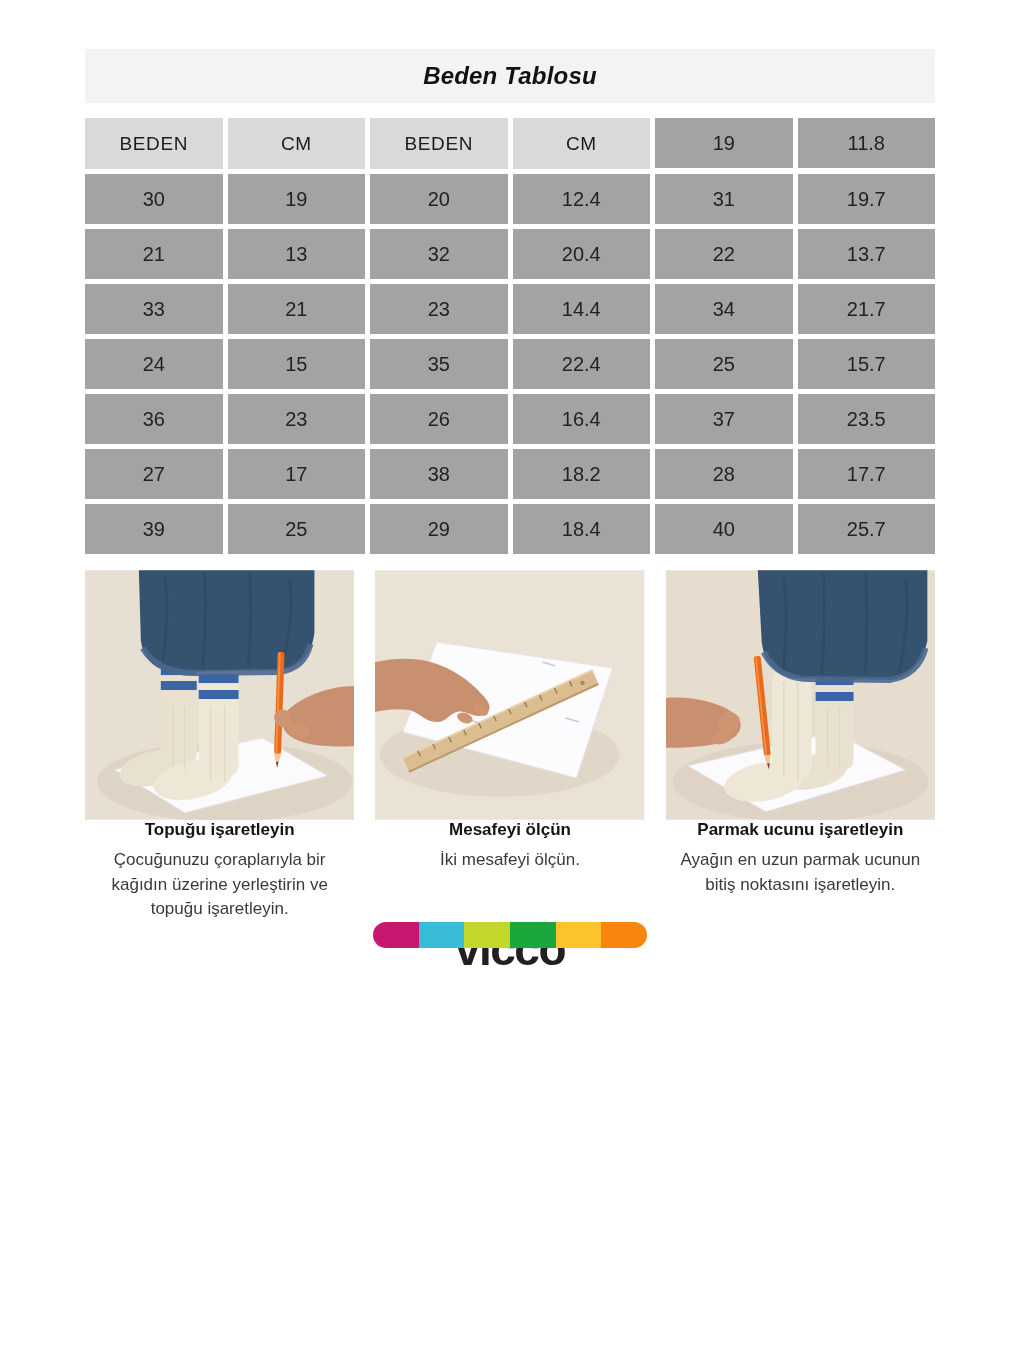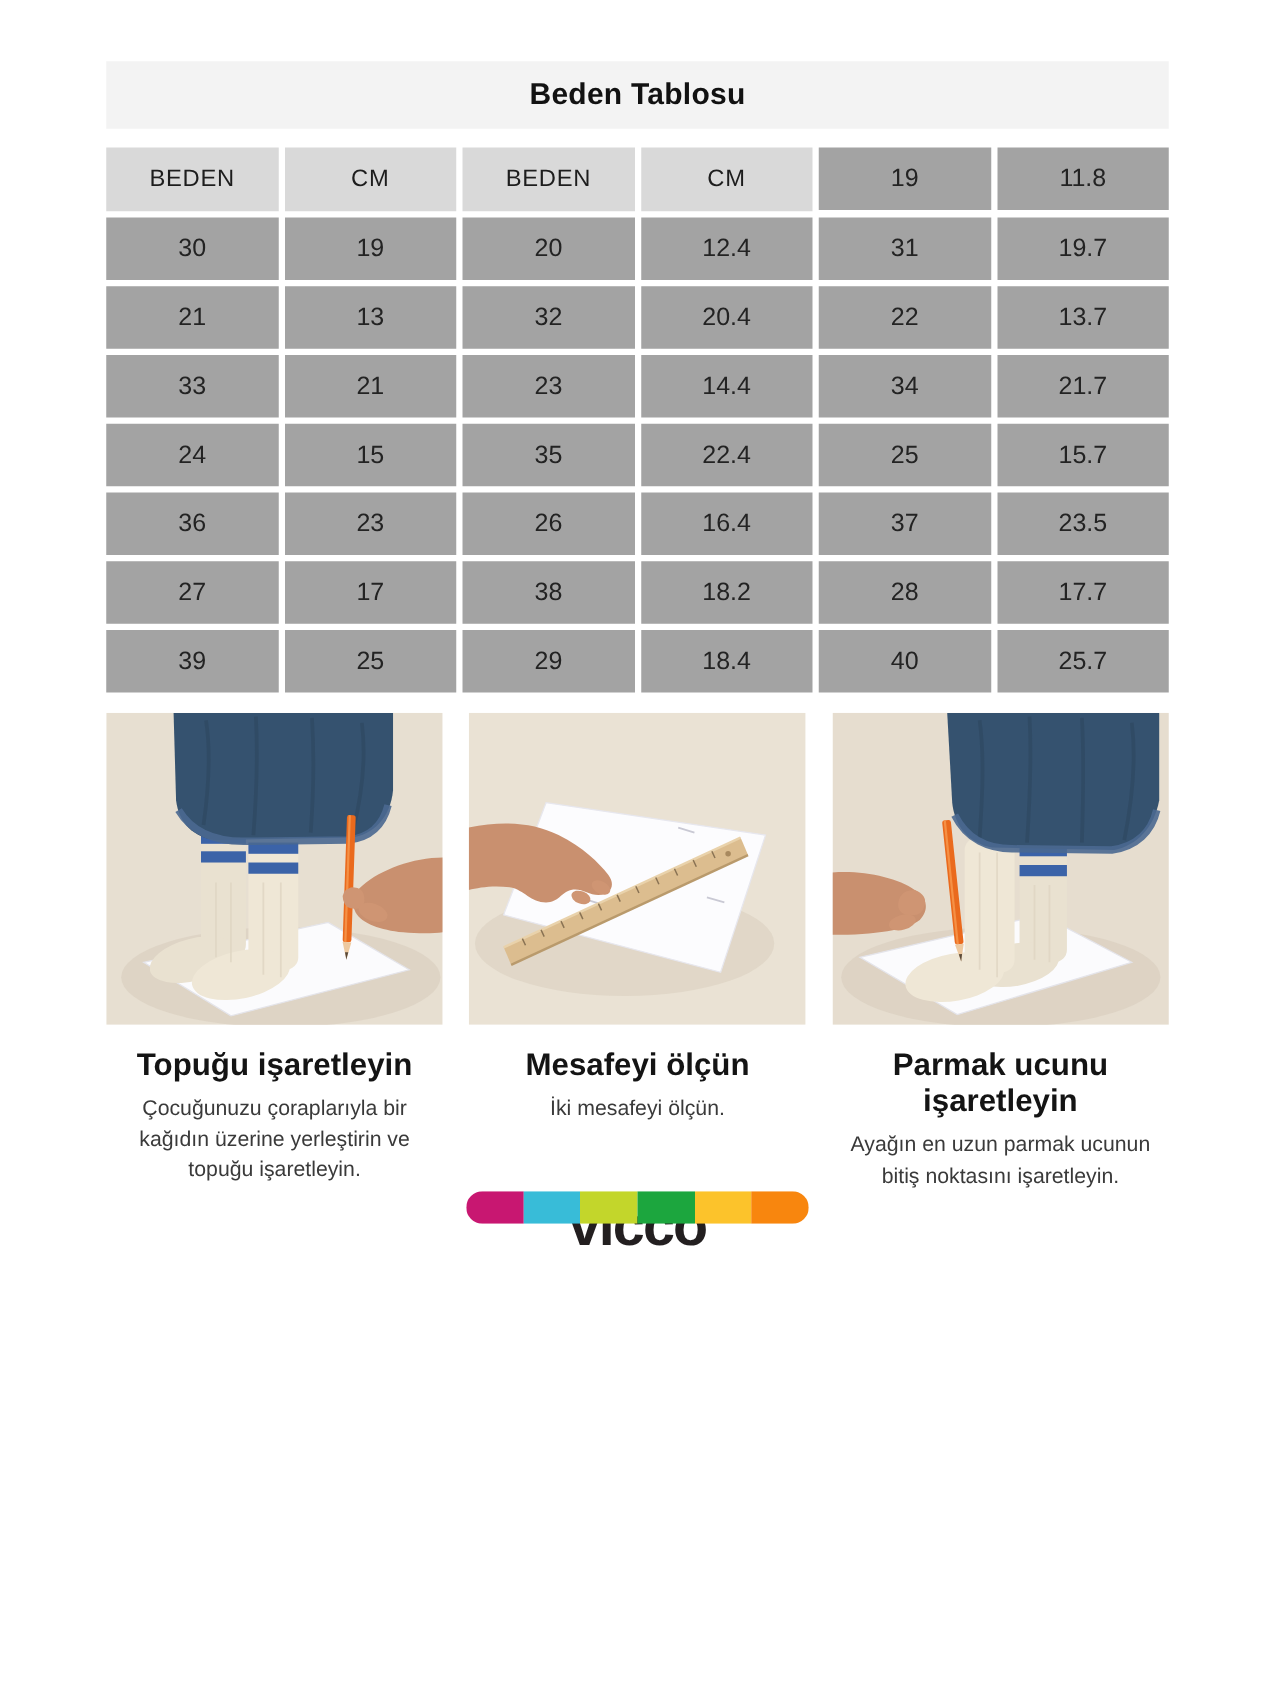--- a/index.html
+++ b/index.html
@@ -9,21 +9,21 @@
   }
   .content { width:850px; margin:0 auto; }
 
   .section-title-box {
     height:54px; background:#f3f3f3;
     display:flex; align-items:center; justify-content:center;
   }
   .section-title-box .title-text {
     font-size:24px; font-weight:bold; letter-spacing:0.2px; color:#121212;
   }
-  #size-title-box { margin-top:49px; }
+  #size-title-box { margin-top:49px;font-style:italic; }
   #measure-title-box { margin-top:45px; }
 
   .size-grid {
     margin-top:15px;
     display:grid; grid-template-columns:repeat(6,1fr); gap:5px;
   }
   .size-grid .hcell {
     background:#d9d9d9; height:51px;
     display:flex; align-items:center; justify-content:center;
     font-size:19px; letter-spacing:0.6px; color:#1d1d1d;
@@ -33,22 +33,22 @@
     display:flex; align-items:center; justify-content:center;
     font-size:20px; color:#232323;
   }
 
   .steps-row {
     margin-top:16px;
     display:grid; grid-template-columns:repeat(3,1fr); column-gap:21px;
   }
   .step-photo { width:100%; height:250px; display:block; }
   .step-title {
-    margin-top:18px; text-align:center;
-    font-size:25px; font-weight:bold; color:#141414;
+    text-align:center;
+    font-size:17px; font-weight:bold; color:#141414;
   }
   .step-desc {
     margin:8px auto 0; max-width:278px; text-align:center;
     font-size:17px; line-height:1.45; color:#3a3a3a;
   }
 
   .footer-brand {
     position:absolute; left:0; right:0; top:1276; text-align:center;
     font-size:46px; font-weight:800; letter-spacing:-1.5px; color:#231f20;
   }

